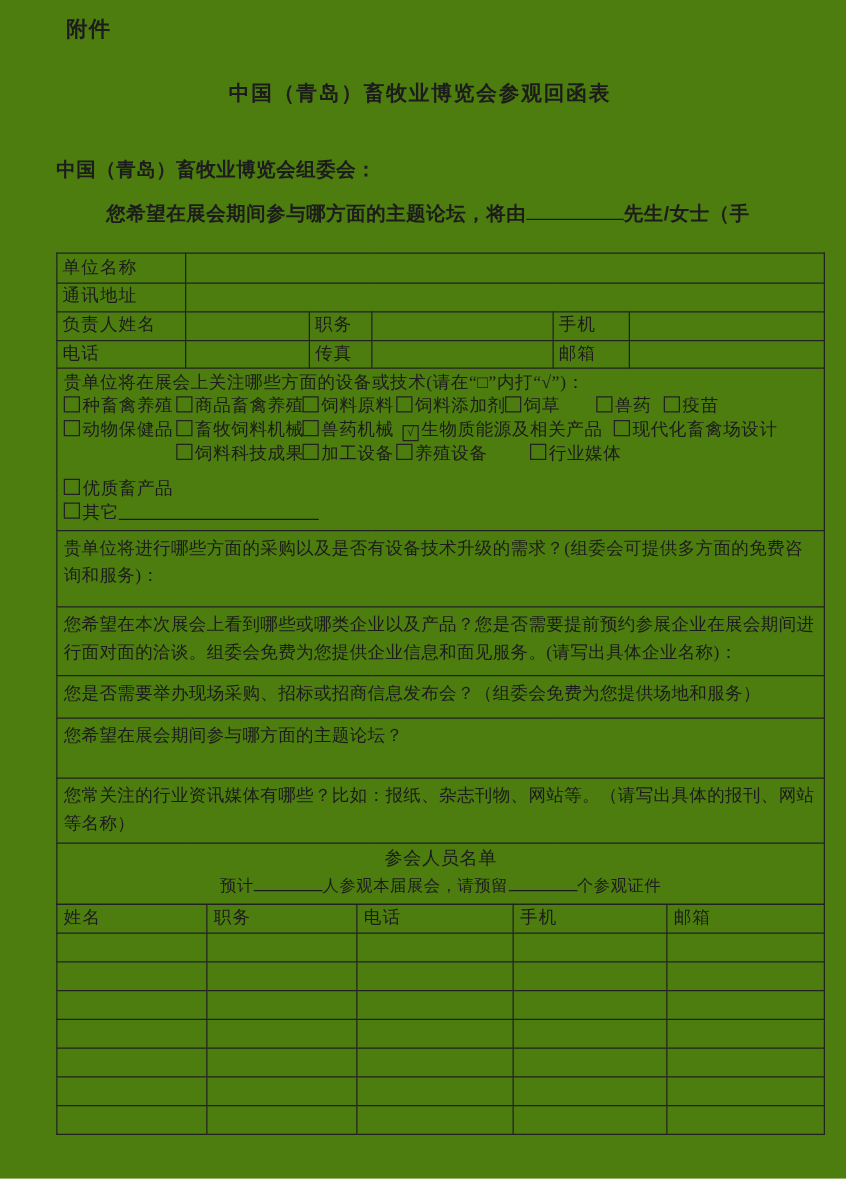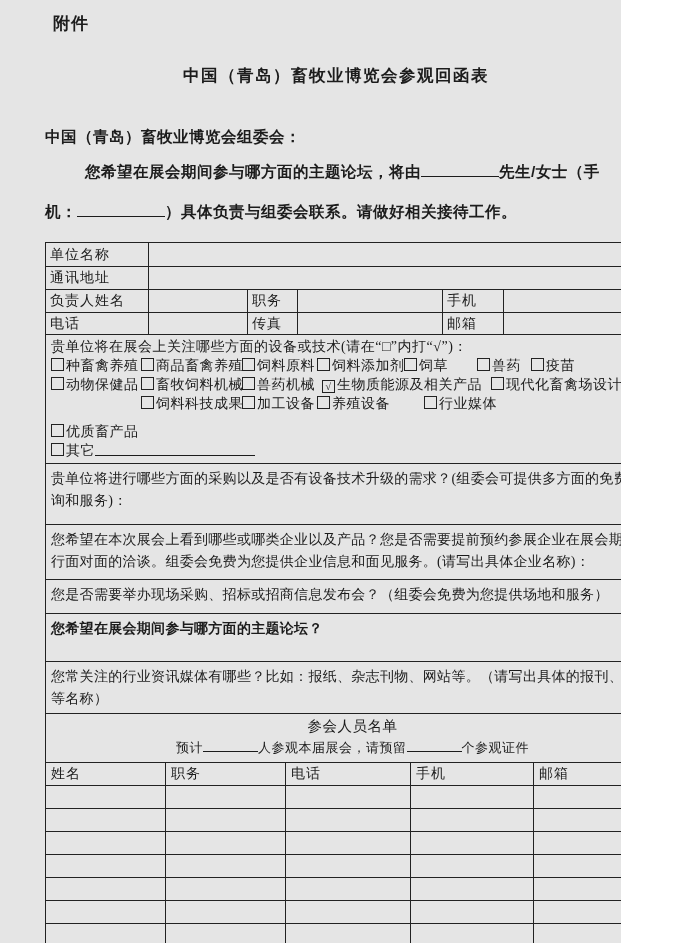--- a/index.html
+++ b/index.html
@@ -1,19 +1,19 @@
 <!DOCTYPE html>
 <html><head>
 <meta charset="utf-8">
 <style>
   html,body{margin:0;padding:0;background:#ffffff;}
   .page{
     position:relative;
-    width:621px;height:943px;
-    background:#e5e5e5;
+    width:677px;height:943px;
+    background:#4d7c0f;
     box-sizing:border-box;
     padding:14px 0 0 45px;
     color:#1c1c1c;
     font-family:"Liberation Serif", serif;
     overflow:hidden;
   }
   .attachment{
     font-family:"Liberation Sans", sans-serif;
     font-weight:bold;font-size:17px;line-height:20px;
     margin-left:8px;letter-spacing:1px;
@@ -82,21 +82,21 @@
   .row-2 .cb-item:nth-child(3){width:75px;}
   .row-2 .cb-item:nth-child(4){width:107px;}
   .fill-line{
     display:inline-block;width:160px;height:14px;
     border-bottom:1.5px solid #1c1c1c;
   }
   .q-cell{vertical-align:top;padding:4px 5px;letter-spacing:0.3px;line-height:21.5px;}
   .q0{height:52px;}
   .q1{height:46px;}
   .q2{height:25px;}
-  .q3{height:39px;font-weight:bold;}
+  .q3{height:39px;}
   .q4{height:33px;}
   .att-head-cell{text-align:center;padding:2px 0 4px 0;letter-spacing:0.5px;}
   .att-title{line-height:20px;font-size:14.5px;}
   .att-sub{line-height:20px;font-size:13px;}
   .tblB td{height:20px;}
   .tblB .hdr td{font-size:14px;padding-left:5px;}
   .footer{
     font-family:"Liberation Sans", sans-serif;
     font-weight:bold;font-size:13.5px;line-height:19px;
     margin:23px 0 0 7px;letter-spacing:1px;
@@ -108,21 +108,20 @@
 <div class="page">
 
   <div class="attachment">附件</div>
 
   <div class="doc-title">中国（青岛）畜牧业博览会参观回函表</div>
 
   <div class="salutation">中国（青岛）畜牧业博览会组委会：</div>
 
   <div class="para"><span class="indent"></span><span>您希望在展会期间参与哪方面的主题论坛，将由</span><span class="blank b1"></span><span>先生/女士（手</span></div>
 
-  <div class="para"><span>机：</span><span class="blank b2"></span><span>）具体负责与组委会联系。请做好相关接待工作。</span></div>
 
   <table class="tblA">
     <colgroup>
       <col style="width:103px">
         <col style="width:99px">
         <col style="width:50px">
       <col style="width:145px">
         <col style="width:61px">
         <col style="width:156px">
     </colgroup>

